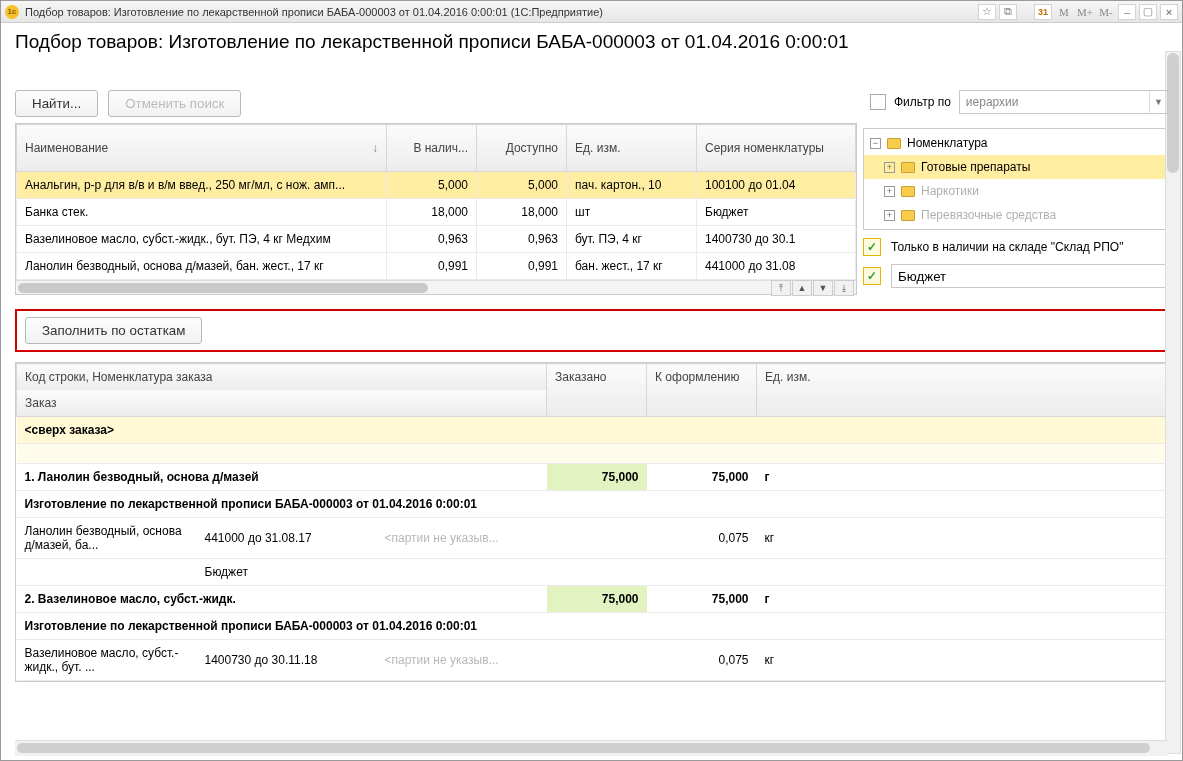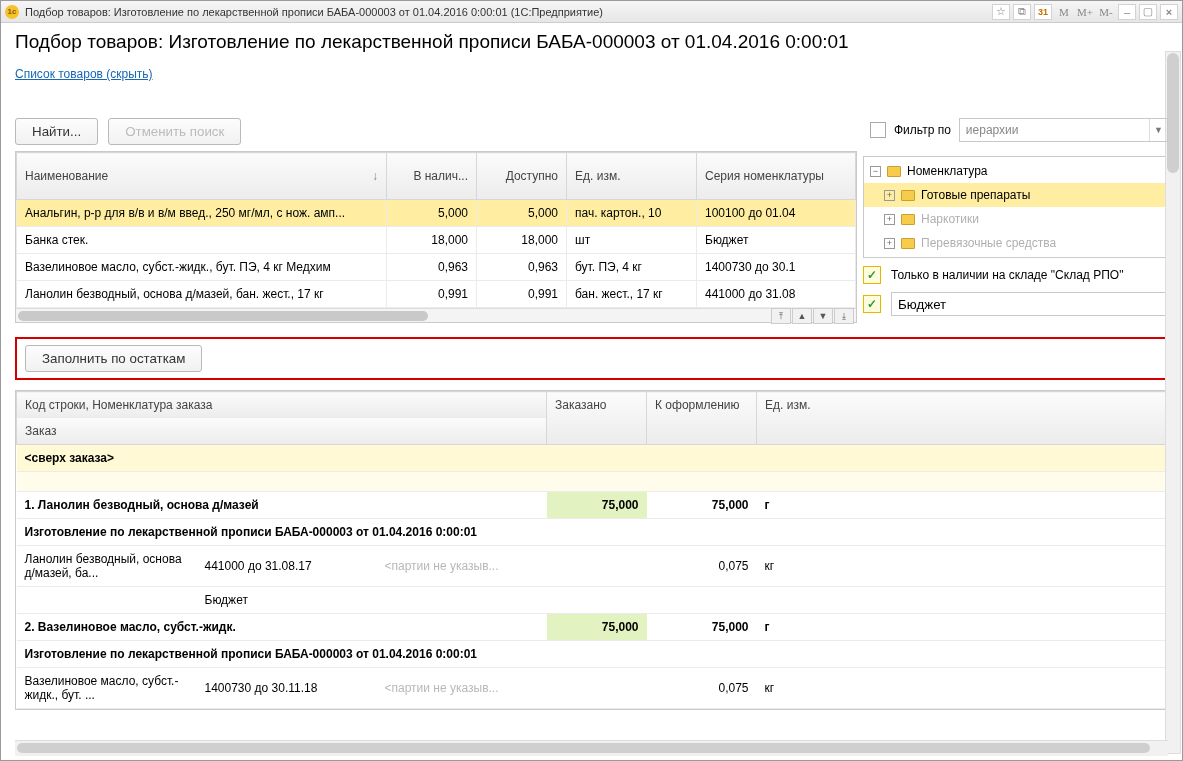--- a/index.html
+++ b/index.html
@@ -75,39 +75,38 @@
 <body>
 
 <div class="window">
 
   <div class="titlebar">
     <span class="app-icon">1c</span>
     <span class="title-text">Подбор товаров: Изготовление по лекарственной прописи БАБА-000003 от 01.04.2016 0:00:01  (1С:Предприятие)</span>
     <div class="winbtns">
       <span class="ic">☆</span>
       <span class="ic">⧉</span>
-      <span class="ic" style="color:#c56d00;font-weight:bold;font-size:9px;">31</span>
+      <span class="ic" style="color:#c56d00;font-weight:bold;font-size:9px;margin-left:14px;">31</span>
       <span class="mm">M</span>
       <span class="mm">M+</span>
       <span class="mm">M-</span>
       <span class="ic">–</span>
       <span class="ic">▢</span>
       <span class="ic close-x">×</span>
     </div>
   </div>
 
   <div class="content">
     <div class="big-scroll-right">
         <div class="thumb"></div>
       </div>
 
     <div class="h1">Подбор товаров: Изготовление по лекарственной прописи БАБА-000003 от 01.04.2016 0:00:01</div>
 
 
-    <a class="link">Список товаров (скрыть)</a>
 
     <div class="split">
 
       <div class="left-col">
         <div class="btns-row">
           <button class="btn-std">Найти...</button>
           <button class="btn-std disabled">Отменить поиск</button>
         </div>
         <div class="table-wrap">
           <table class="nomen">

